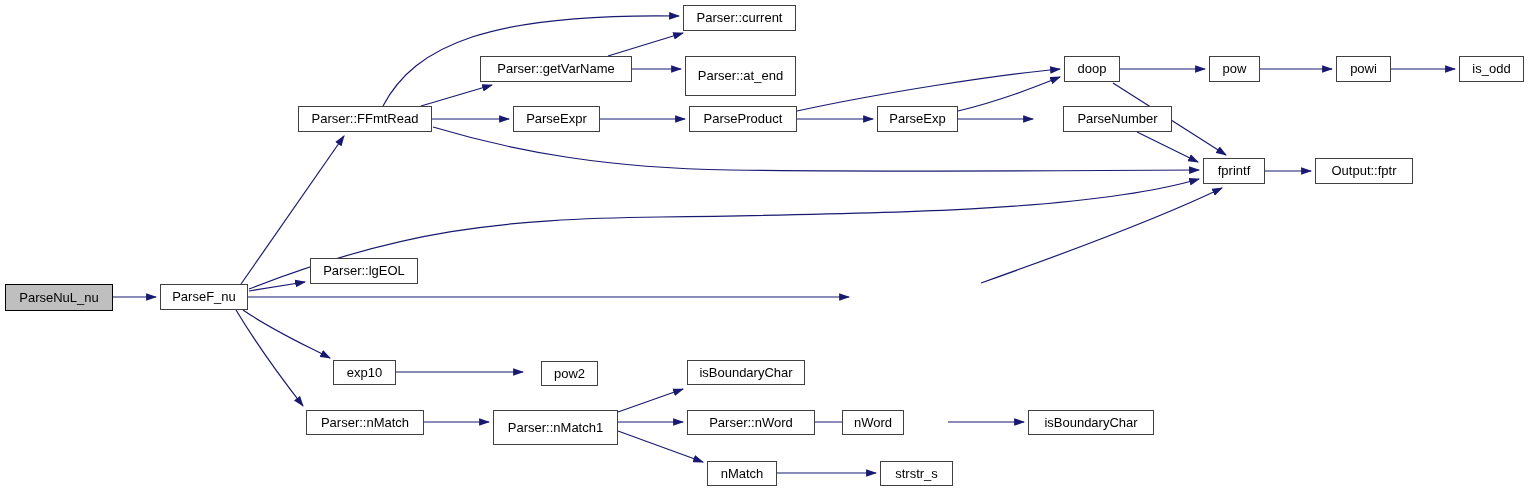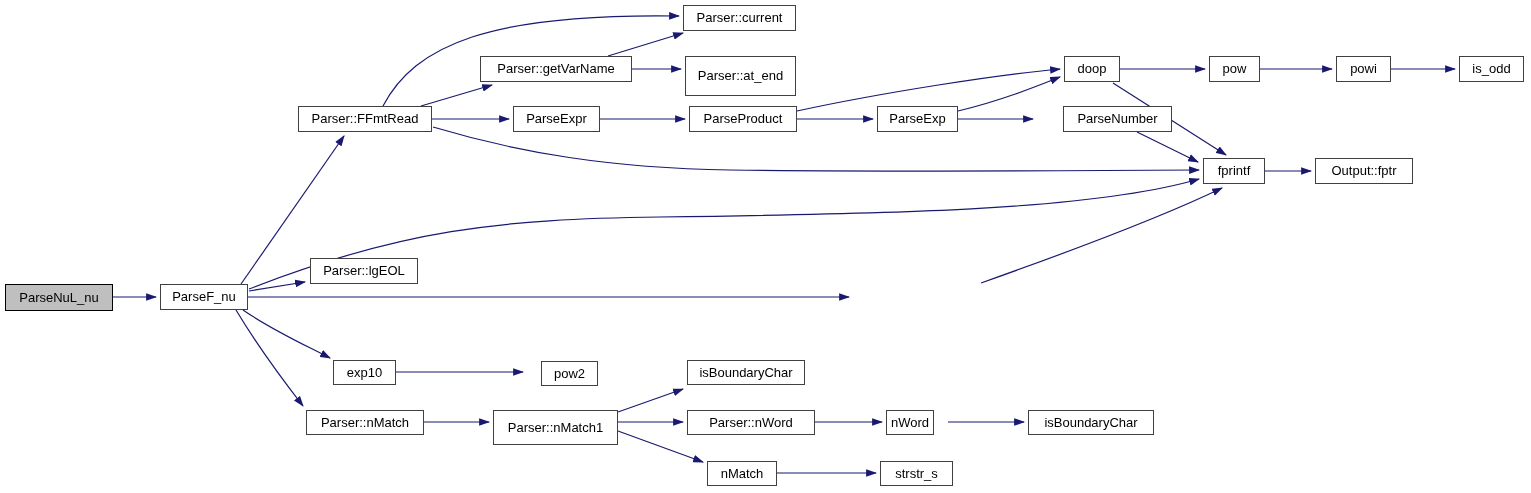--- a/index.html
+++ b/index.html
@@ -96,18 +96,18 @@
   <div class="node" style="left:1459px;top:56px;  width:65px;  height:26px;">is_odd</div>
   <div class="node" style="left:1203px;top:158px; width:62px;  height:26px;">fprintf</div>
   <div class="node" style="left:1315px;top:158px; width:98px;  height:26px;">Output::fptr</div>
   <div class="node" style="left:310px; top:258px; width:108px; height:26px;">Parser::lgEOL</div>
   <div class="node" style="left:333px; top:360px; width:63px;  height:25px;">exp10</div>
   <div class="node" style="left:527px; top:361px; width:57px;  height:25px;margin-left:14px;">pow2</div>
   <div class="node" style="left:306px; top:410px; width:118px; height:25px;">Parser::nMatch</div>
   <div class="node" style="left:493px; top:410px; width:125px; height:35px;">Parser::nMatch1</div>
   <div class="node" style="left:687px; top:360px; width:118px; height:25px;">isBoundaryChar</div>
   <div class="node" style="left:687px; top:410px; width:128px; height:25px;">Parser::nWord</div>
-  <div class="node" style="left:886px; top:410px; width:48px;  height:25px;">nWord</div>
+  <div class="node" style="left:842px; top:410px; width:62px;  height:25px;">nWord</div>
   <div class="node" style="left:1028px;top:410px; width:126px; height:25px;">isBoundaryChar</div>
   <div class="node" style="left:707px; top:461px; width:70px;  height:25px;">nMatch</div>
   <div class="node" style="left:880px; top:461px; width:73px;  height:25px;">strstr_s</div>
 
 </div>
 
 </body></html>

